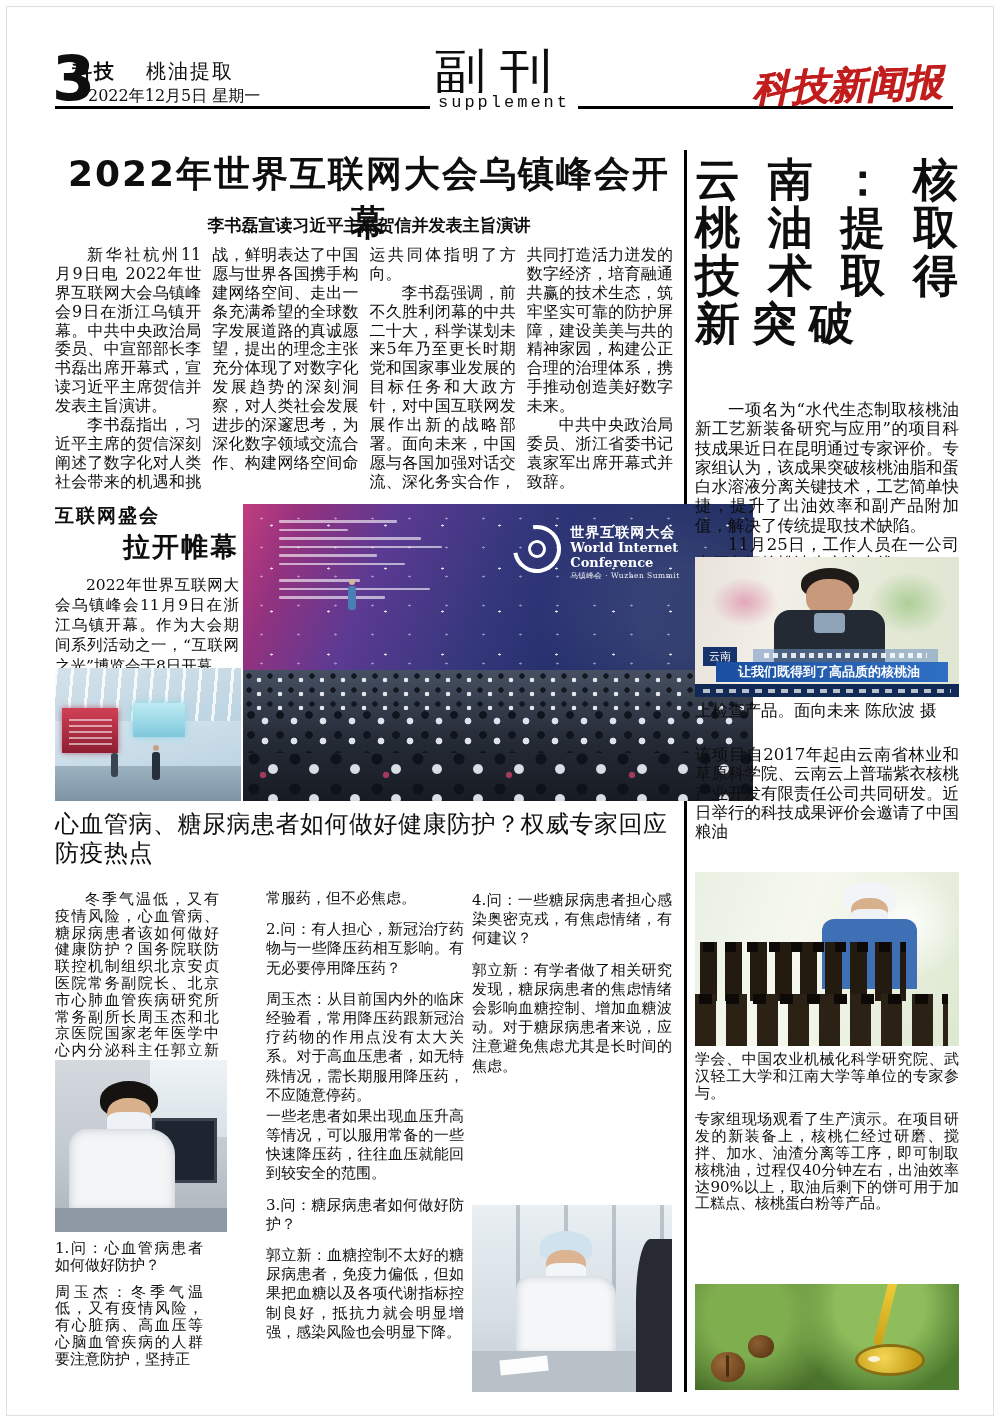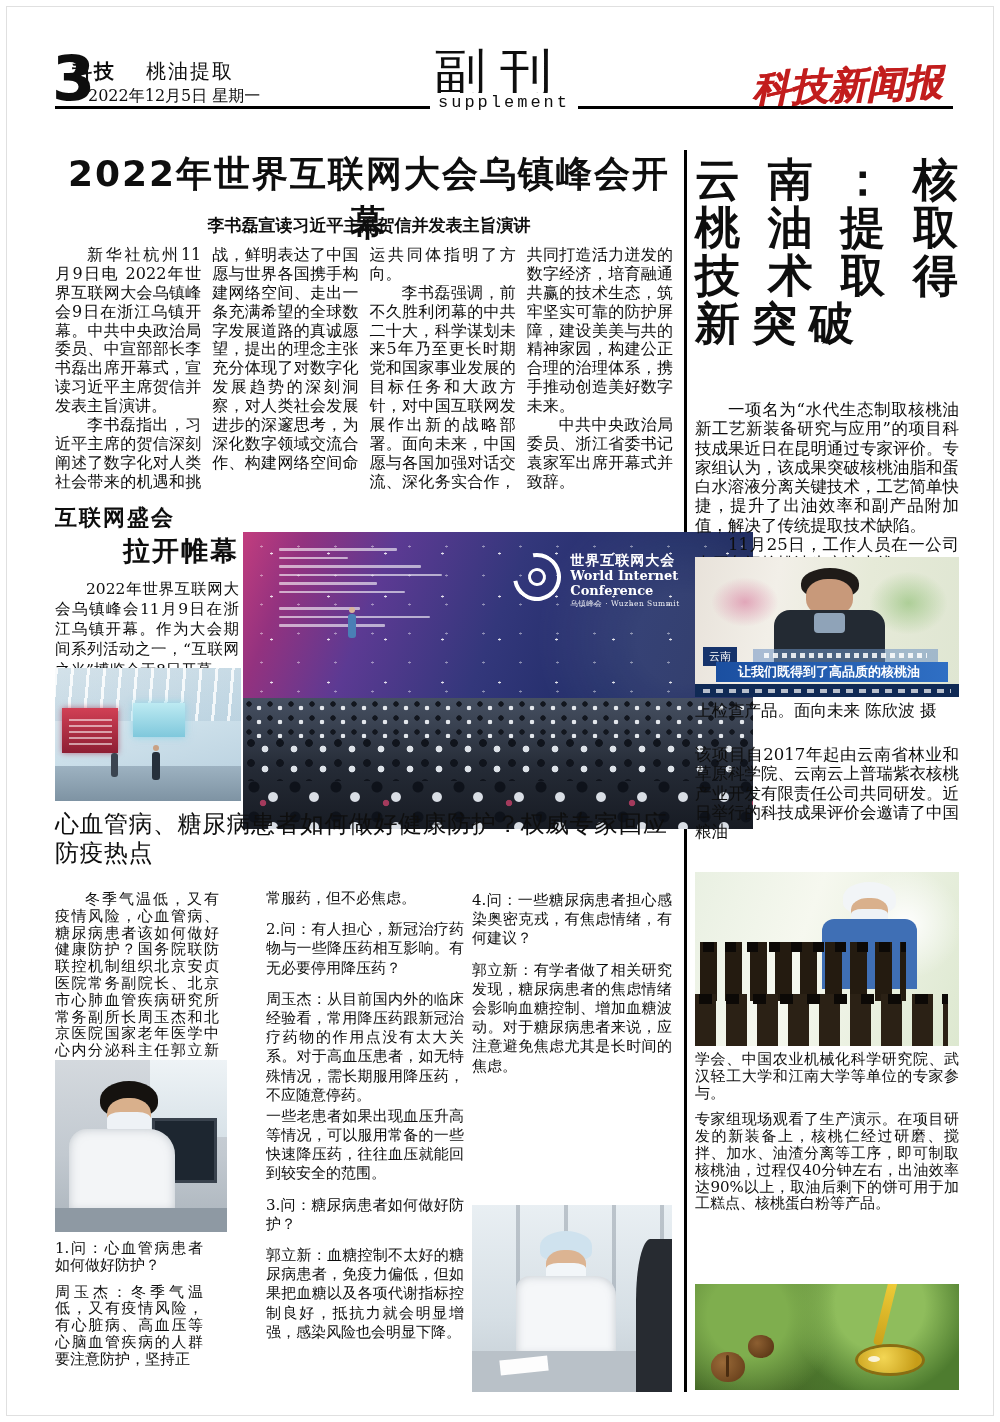--- a/index.html
+++ b/index.html
@@ -30,21 +30,21 @@
   #vdivider{left:684px;top:150px;width:3px;height:1242px;background:#000;}
 
   
   #main-hl{left:58px;top:150px;width:622px;text-align:center;font-size:36px;font-weight:bold;letter-spacing:2px;}
   #main-deck{left:58px;top:214px;width:622px;text-align:center;font-size:17px;font-weight:bold;}
   #main-cols{left:55px;top:246px;width:618px;height:256px;column-count:4;column-gap:11px;
              font-size:16px;line-height:1.18;overflow:hidden;}
 
   
   #box-art{left:55px;top:503px;width:184px;}
-  .box-t1{font-size:22px;font-weight:bold;letter-spacing:2px;}
+  .box-t1{font-size:19px;font-weight:bold;letter-spacing:2px;}
   .box-t2{font-size:27px;font-weight:bold;letter-spacing:2px;text-align:right;}
   .box-body{margin-top:10px;font-size:15.5px;line-height:1.3;}
 
   
   .photo{overflow:hidden;}
 
   
   #ph-expo{left:55px;top:668px;width:186px;height:133px;
     background:linear-gradient(165deg,#e8f1f5 0%,#cfe2ec 45%,#b5cddc 100%);}
   .ex-ceiling{position:absolute;left:0;top:0;right:0;height:40%;
@@ -55,21 +55,21 @@
     background:repeating-linear-gradient(0deg,rgba(255,255,255,.55) 0 2px,transparent 2px 6px);}
   .ex-cyan{position:absolute;left:42%;top:26%;width:28%;height:26%;
     background:linear-gradient(#bdeaf2,#7fc8dc);box-shadow:0 0 8px rgba(130,210,230,.8);}
   .ex-floor{position:absolute;left:0;bottom:0;right:0;height:26%;
     background:linear-gradient(#9db2c1,#7e93a3);}
   .ex-person{position:absolute;left:52%;bottom:16%;width:8px;height:28px;background:#26303c;border-radius:3px;}
   .ex-person::before{content:"";position:absolute;top:-7px;left:1px;width:6px;height:6px;border-radius:50%;background:#c9a184;}
   .ex-person2{position:absolute;left:30%;bottom:18%;width:7px;height:24px;background:#3a4450;border-radius:3px;}
 
   
-  #ph-conf{left:243px;top:532px;width:510px;height:297px;background:#4c1d95;}
+  #ph-conf{left:243px;top:504px;width:510px;height:297px;background:#4c1d95;}
   .conf-sky{position:absolute;left:0;top:0;right:0;height:60%;
     background-image:
       radial-gradient(rgba(255,255,255,.85) 1px,transparent 1.7px),
       radial-gradient(rgba(255,255,255,.45) 1px,transparent 1.6px),
       radial-gradient(circle at 86% 60%,rgba(255,255,255,.10) 0 10%,transparent 32%),
       linear-gradient(112deg,#c23d7e 0%,#93327f 11%,#5c3a93 27%,#33377b 50%,#1f2c66 74%,#1a2758 100%);
     background-size:57px 43px,37px 29px,100% 100%,100% 100%;}
   .conf-agenda{position:absolute;left:7%;top:9%;width:40%;}
   .conf-agenda div{height:2.5px;background:rgba(255,255,255,.6);margin:0 0 6px 0;border-radius:1px;}
   .conf-logo{position:absolute;left:53%;top:12%;display:flex;gap:9px;color:#fff;}

